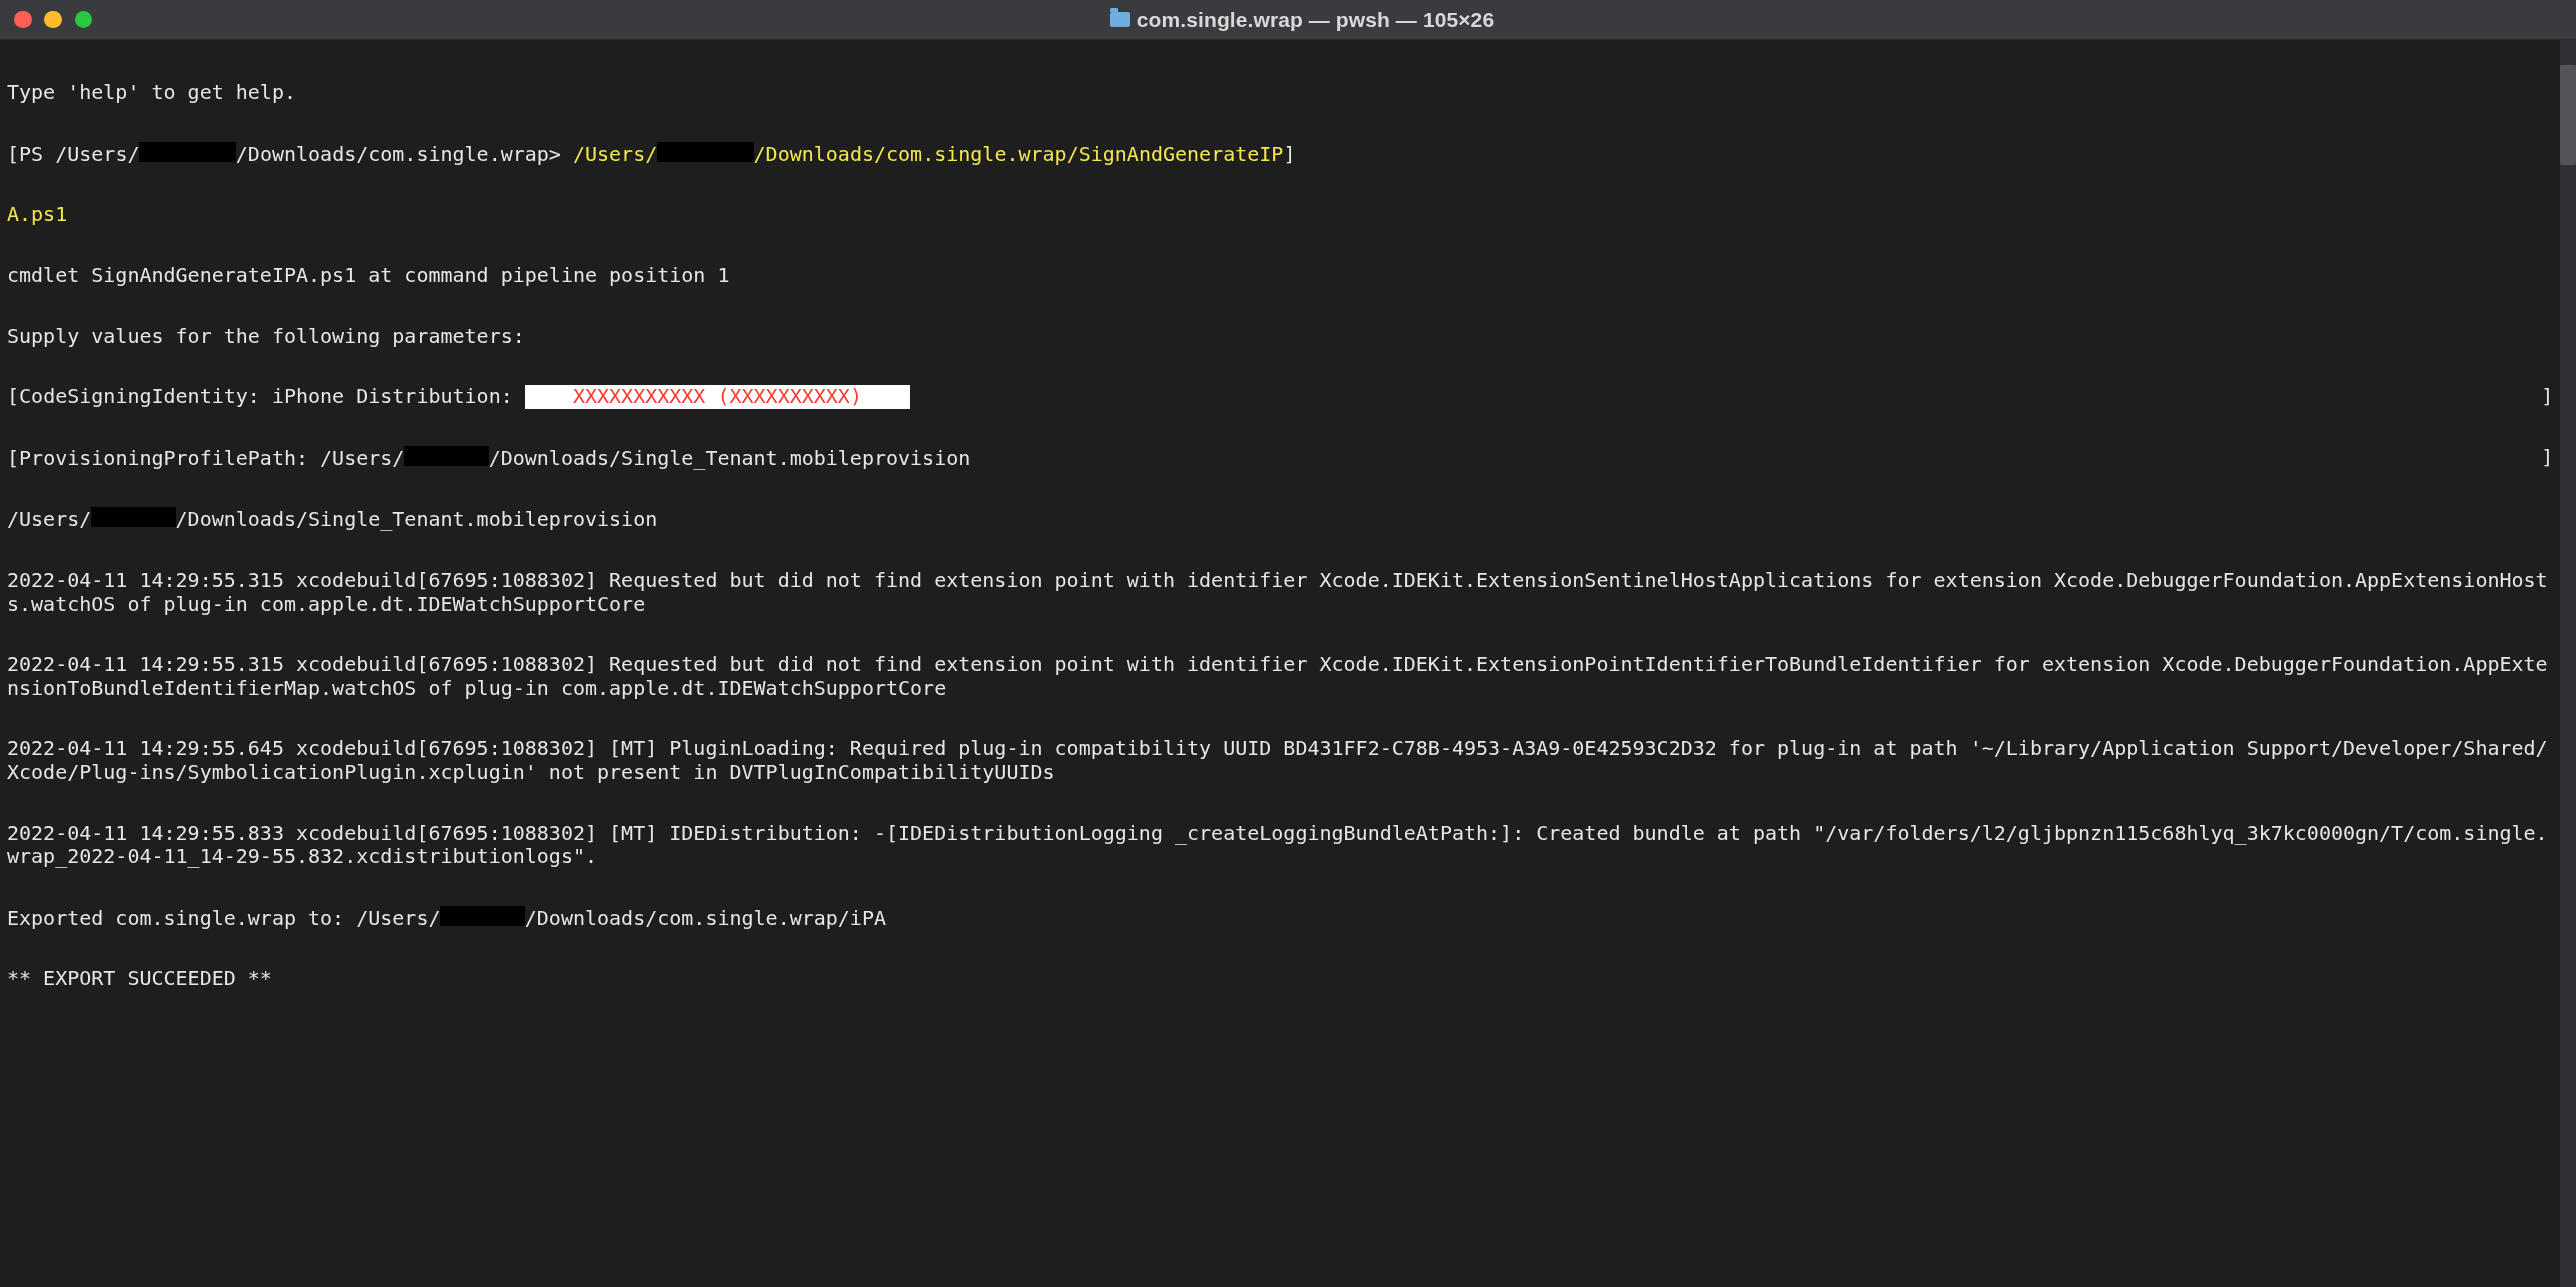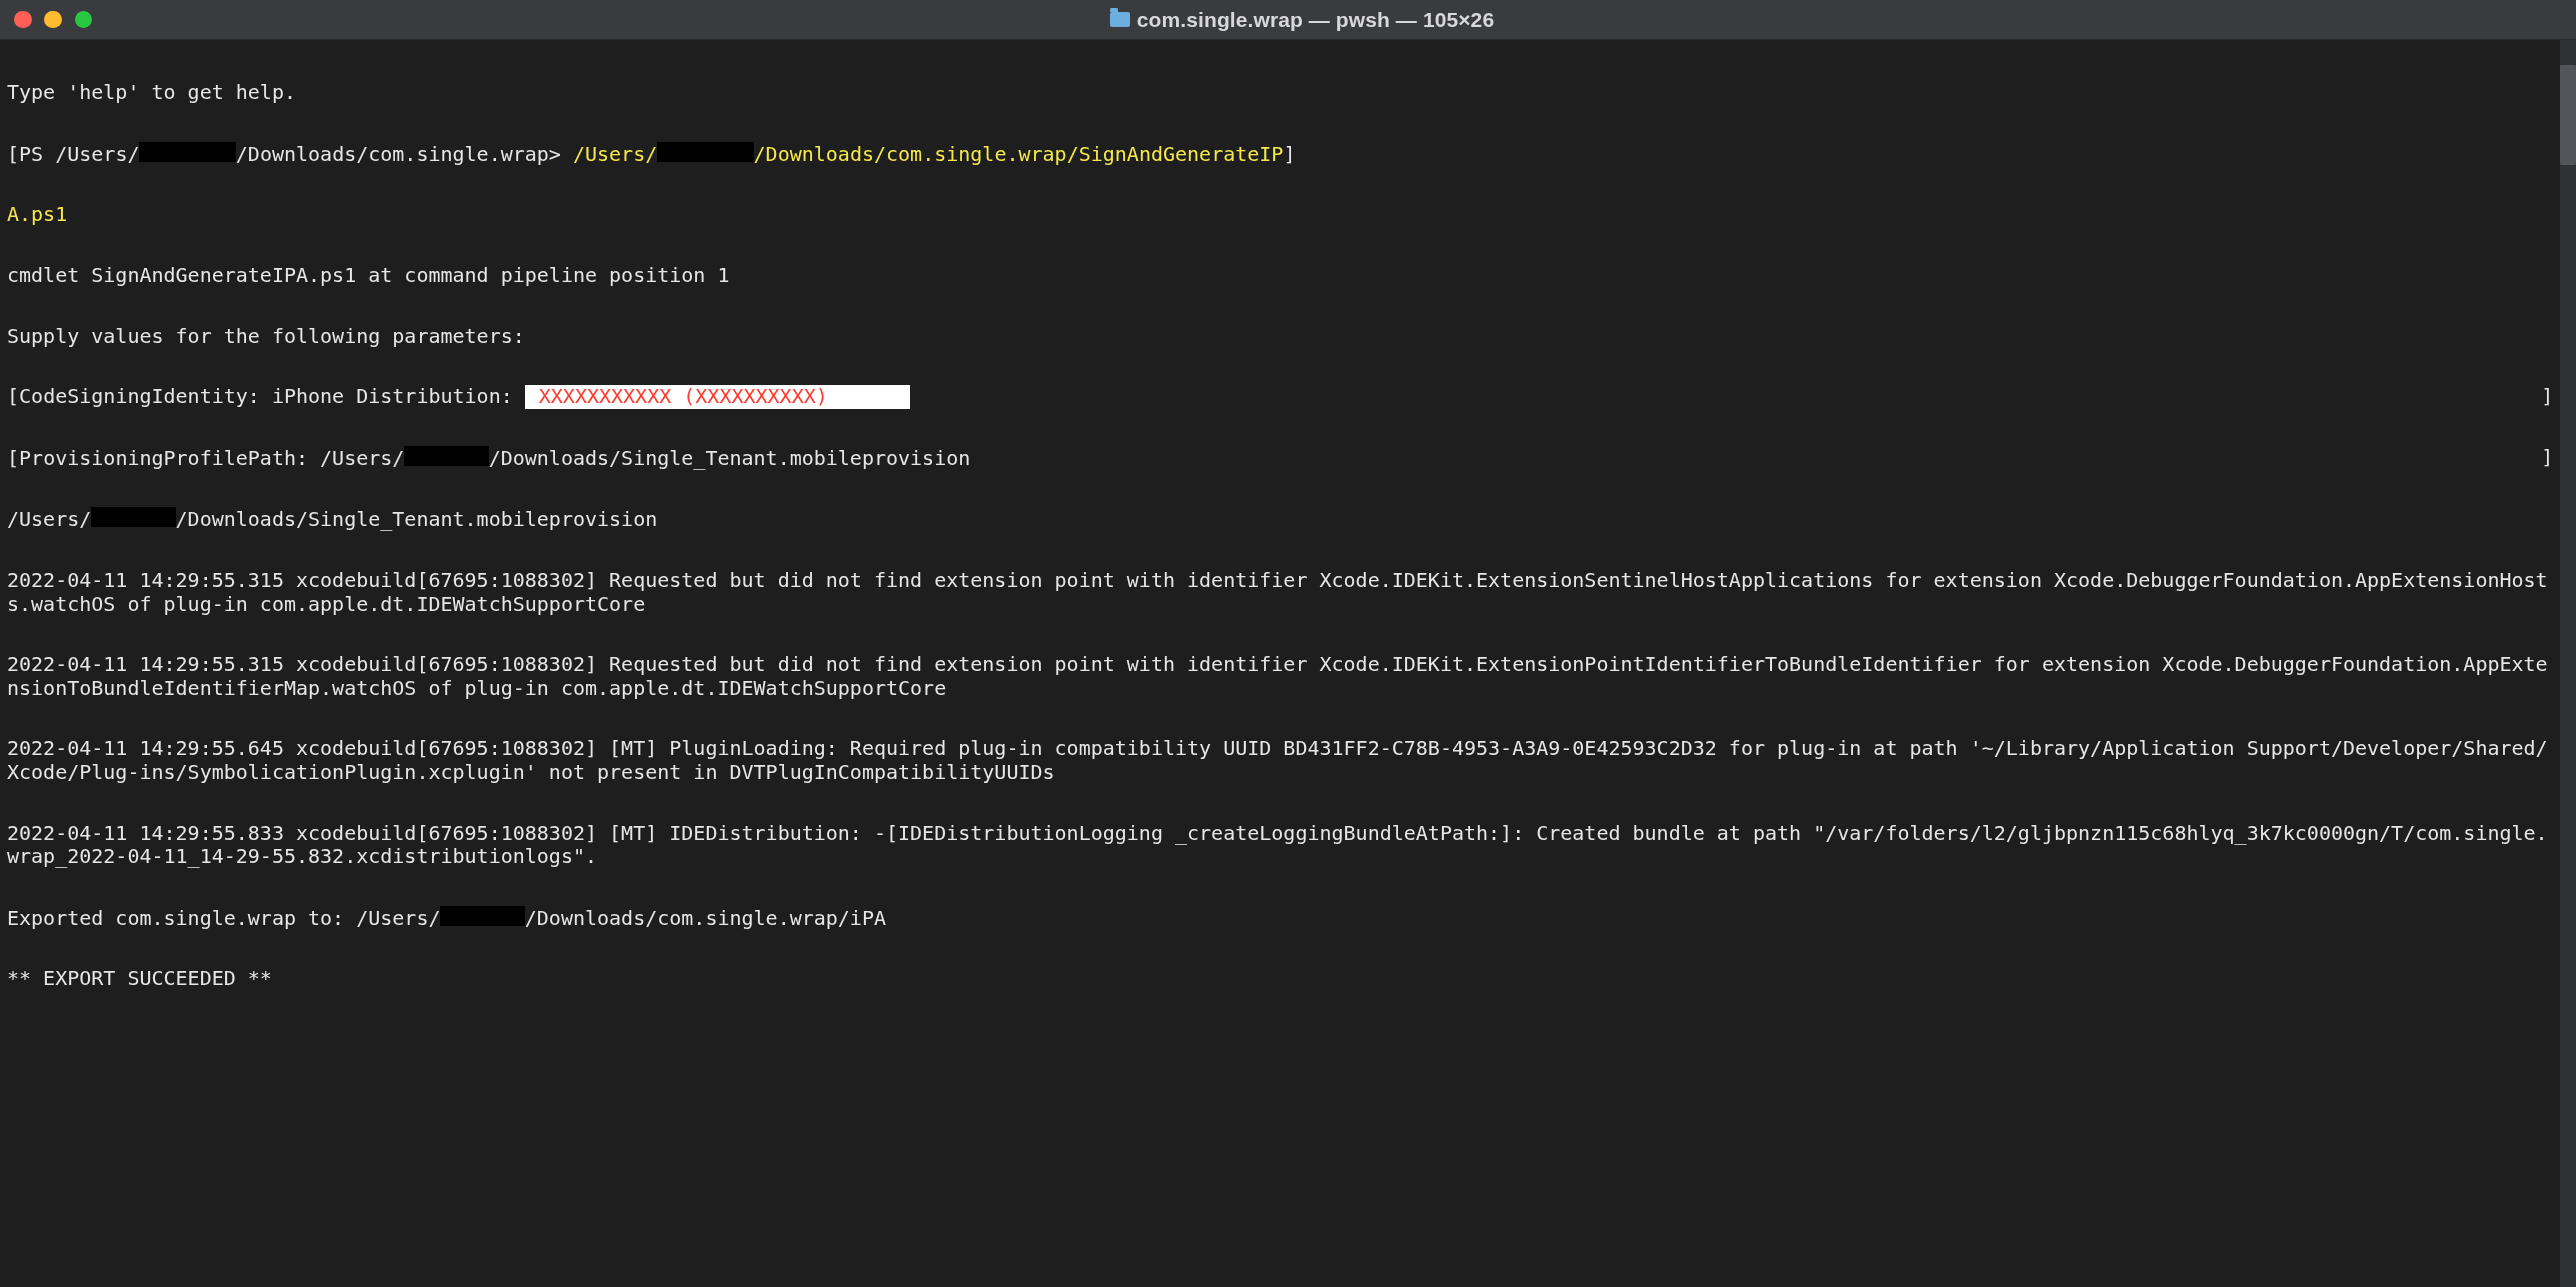--- a/index.html
+++ b/index.html
@@ -74,21 +74,21 @@
   }
   .scroll-thumb {
     width: 100%;
     background: #53555a;
     border-radius: 1.4px;
   }
   .cmd { color: #f4e84a; }
   .redact-box {
     display: inline-block; background: #ffffff; color: #ff3b30;
     padding: 0 14px;
-    text-align: left;
+    text-align: center;
     vertical-align: baseline;
   }
   .redact-solid {
     display: inline-block; background: #000000;
     vertical-align: text-top;
   }
   .line { display: block; margin-top: 37px; }
   .bracket { color: #e6e6e6; }
 </style>
 </head>

